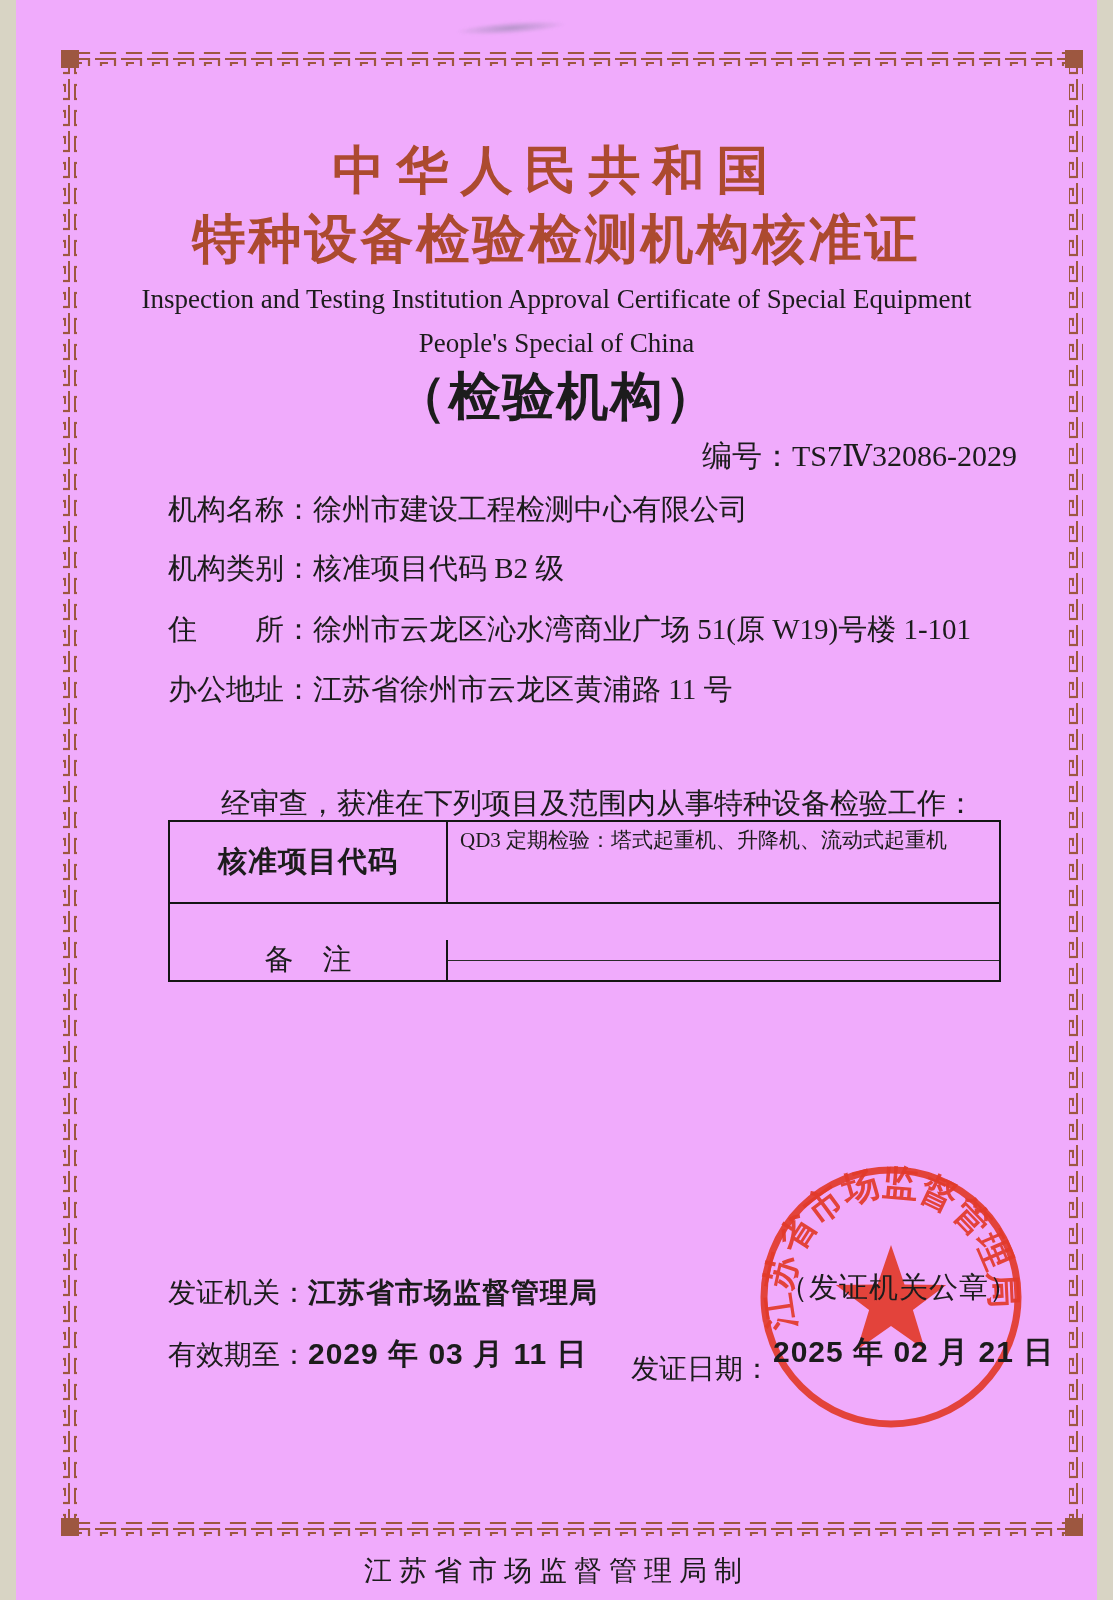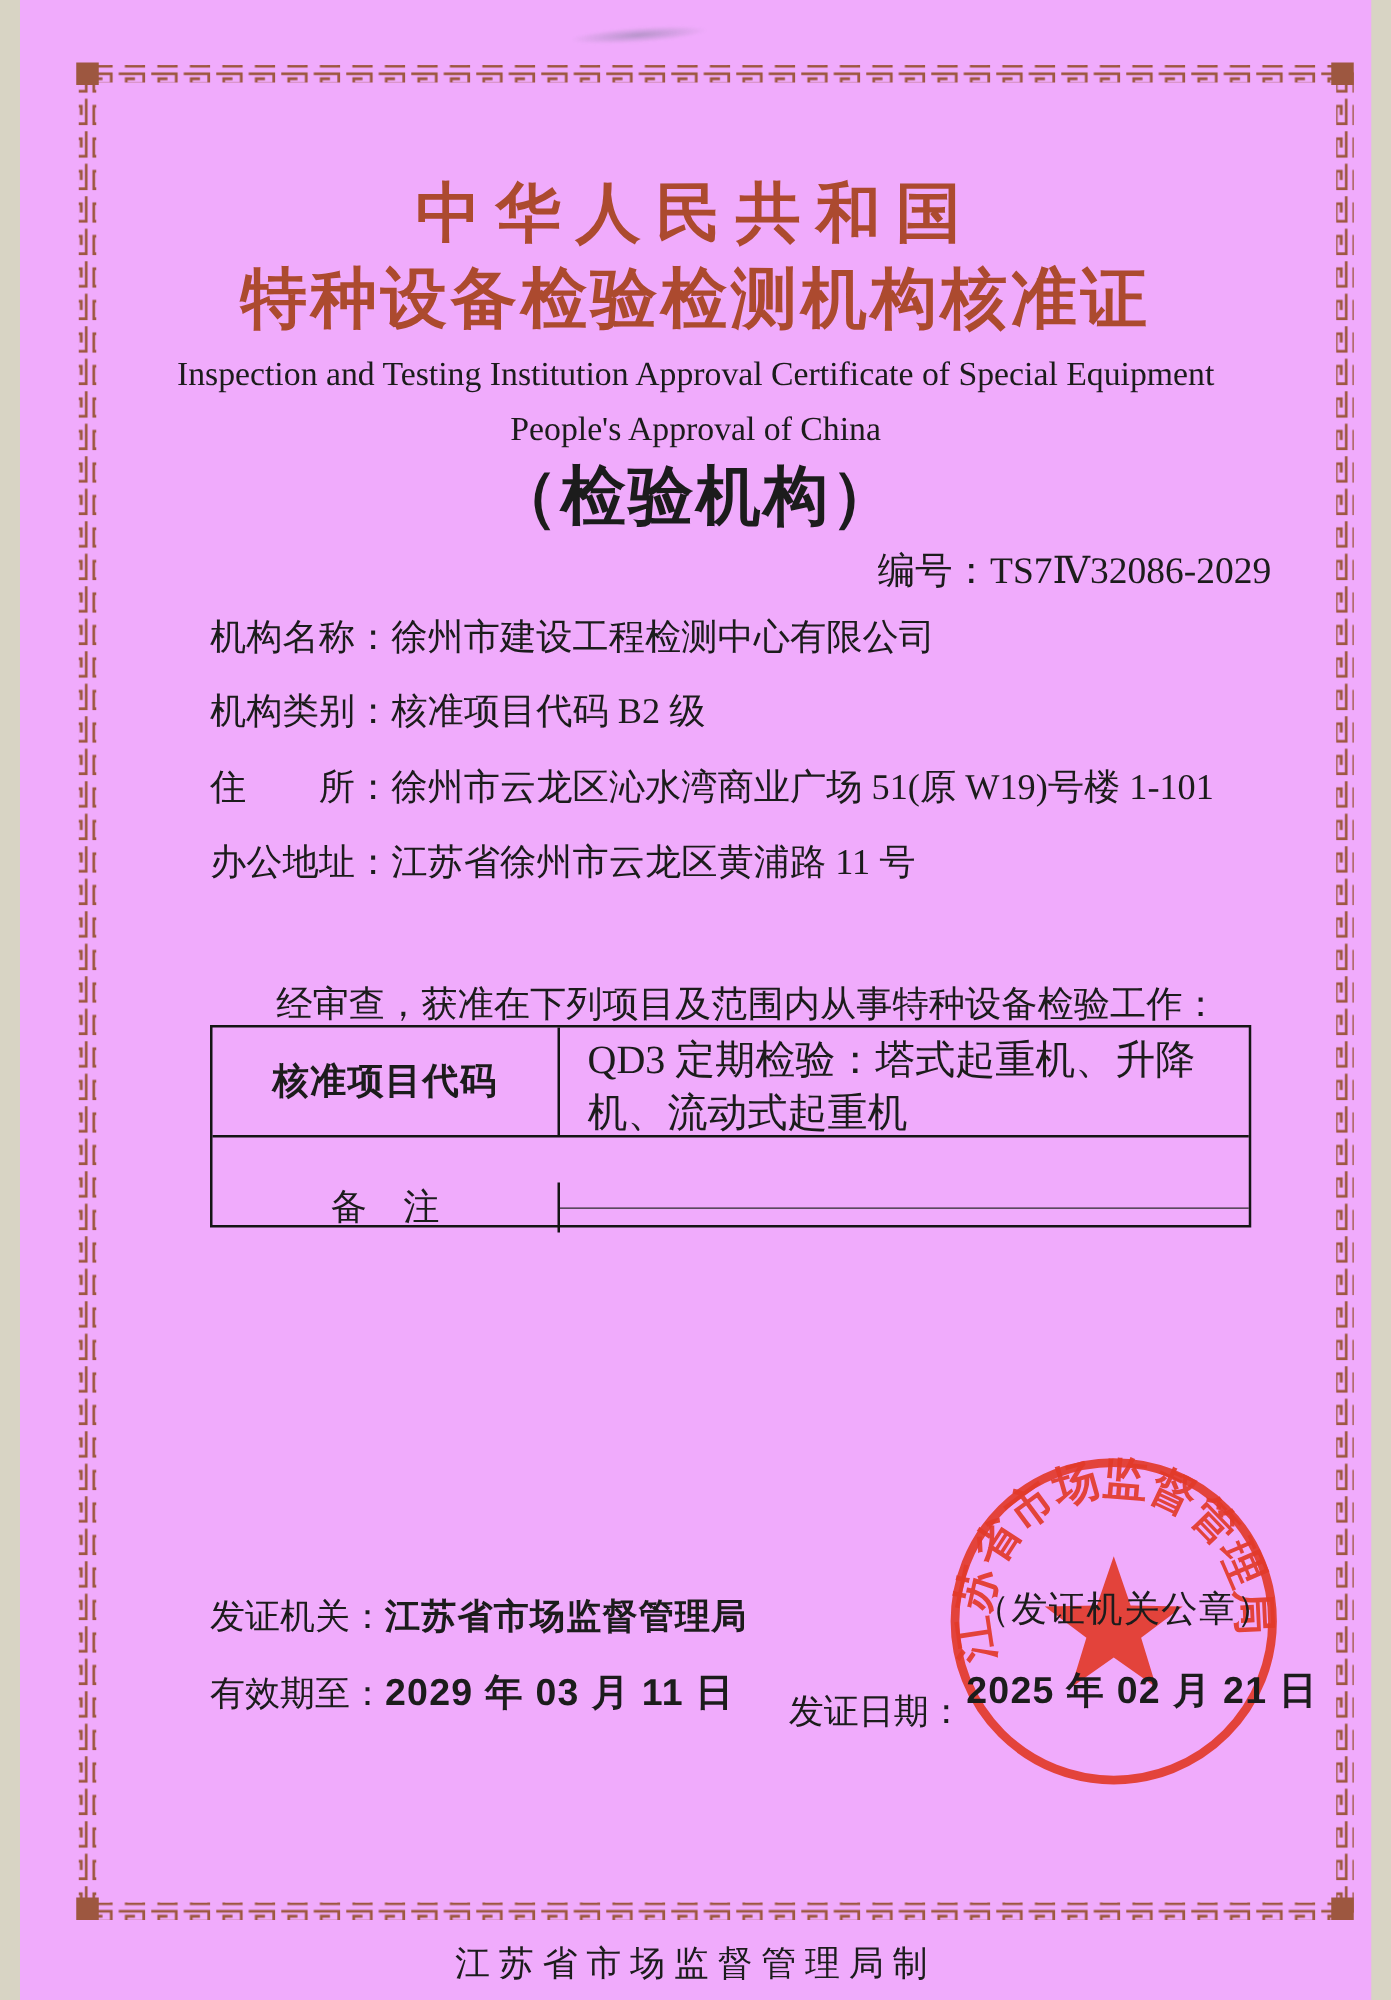--- a/index.html
+++ b/index.html
@@ -41,21 +41,21 @@
   .f4{top:730px;}
   .approval-note{left:205px;top:784px;font-size:29px;z-index:3;}
   .tbl{left:152px;top:820px;width:833px;height:162px;border:2.5px solid #151515;z-index:3;
     box-sizing:border-box;display:flex;flex-direction:column;gap:36px;}
   .tbl-row1{display:flex;height:86px;border-bottom:2px solid #151515;}
   .tbl-row2{display:flex;flex:1;}
   .tbl-c1{width:278px;border-right:2px solid #151515;box-sizing:border-box;
     display:flex;align-items:center;justify-content:center;}
   .tbl-head{font-weight:700;font-size:29px;letter-spacing:1px;}
   .tbl-c2{flex:1;box-sizing:border-box;}
-  .scope-cell{padding:4px 22px;font-size:32px;line-height:1.35;}
+  .scope-cell{padding:4px 12px;font-size:21px;line-height:1.35;}
   .remark-label{font-size:29px;}
   .remark-c2{display:flex;flex-direction:column;}
   .remark-sub1{flex:1;border-bottom:1.5px solid #2a2a2a;}
   .remark-sub2{flex:1;}
   .issuer-line{left:152px;top:1274px;font-size:28px;z-index:4;white-space:nowrap;}
   .issuer-value{font-family:"Liberation Sans","DejaVu Sans",sans-serif;
     font-weight:700;font-size:28px;letter-spacing:1px;}
   .valid-line{left:152px;top:1334px;font-size:28px;z-index:4;white-space:nowrap;}
   .date-value{font-family:"Liberation Sans","DejaVu Sans",sans-serif;
     font-weight:700;font-size:30px;letter-spacing:1px;}
@@ -89,21 +89,21 @@
     <rect x="1049" y="50" width="18" height="18" fill="#9d5740"></rect>
     <rect x="45" y="1518" width="18" height="18" fill="#9d5740"></rect>
     <rect x="1049" y="1518" width="18" height="18" fill="#9d5740"></rect>
   </svg>
 
   <div class="artifact"></div>
 
   <div class="abs title-cn1">中华人民共和国</div>
   <div class="abs title-cn2">特种设备检验检测机构核准证</div>
   <div class="abs title-en title-en1">Inspection and Testing Institution Approval Certificate of Special Equipment</div>
-  <div class="abs title-en title-en2">People's Approval of China</div>
+  <div class="abs title-en title-en2">People's Special of China</div>
   <div class="abs subtitle">（检验机构）</div>
 
   <div class="abs cert-no"><span>编号：</span><span>TS7Ⅳ32086-2029</span></div>
 
   <div class="abs field f0"><span>机构名称：</span><span>徐州市建设工程检测中心有限公司</span></div>
   <div class="abs field f1"><span>机构类别：</span><span>核准项目代码 B2 级</span></div>
   <div class="abs field f2"><span>住　　所：</span><span>徐州市云龙区沁水湾商业广场 51(原 W19)号楼 1-101</span></div>
   <div class="abs field f3"><span>办公地址：</span><span>江苏省徐州市云龙区黄浦路 11 号</span></div>
 
   <div class="abs approval-note">经审查，获准在下列项目及范围内从事特种设备检验工作：</div>

